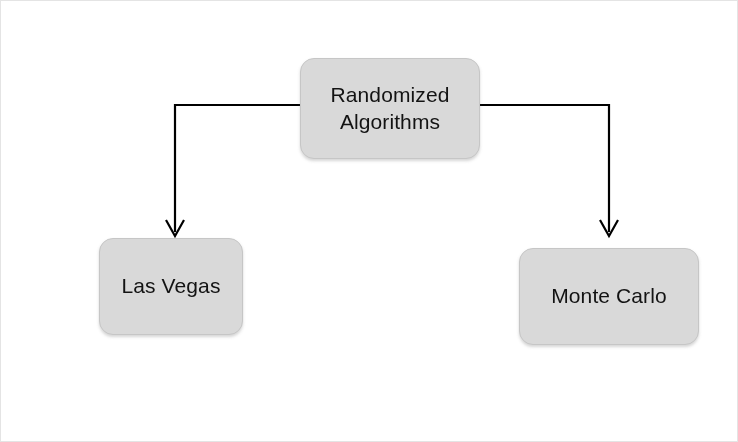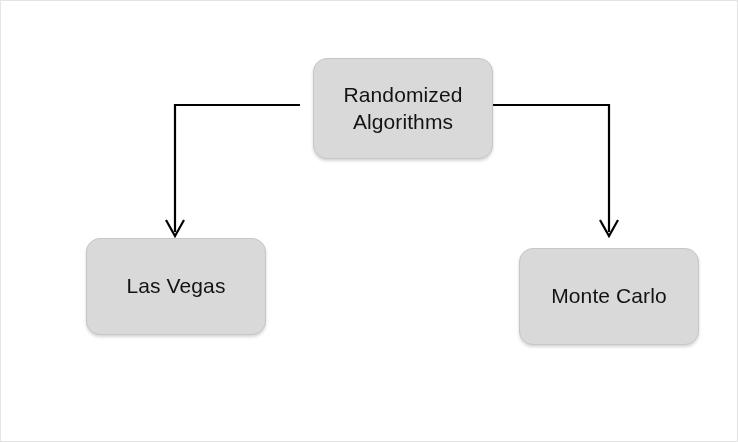--- a/index.html
+++ b/index.html
@@ -43,29 +43,29 @@
   .node-label {
     color: #131313;
     font-size: 21px;
     line-height: 1.28;
     font-weight: 400;
     letter-spacing: 0.1px;
     white-space: pre-line;
     padding: 0 8px;
   }
   #node-root {
-    left: 312px;
+    left: 299px;
     top: 57px;
     width: 180px;
     height: 101px;
   }
   #node-las-vegas {
-    left: 85px;
+    left: 98px;
     top: 237px;
-    width: 180px;
+    width: 144px;
     height: 97px;
   }
   #node-monte-carlo {
     left: 518px;
     top: 247px;
     width: 180px;
     height: 97px;
   }
 </style>
 </head>

